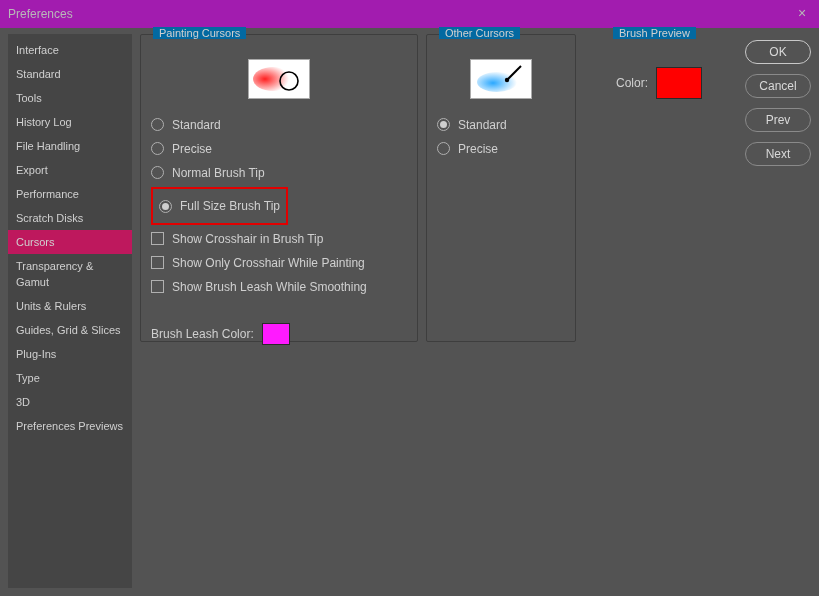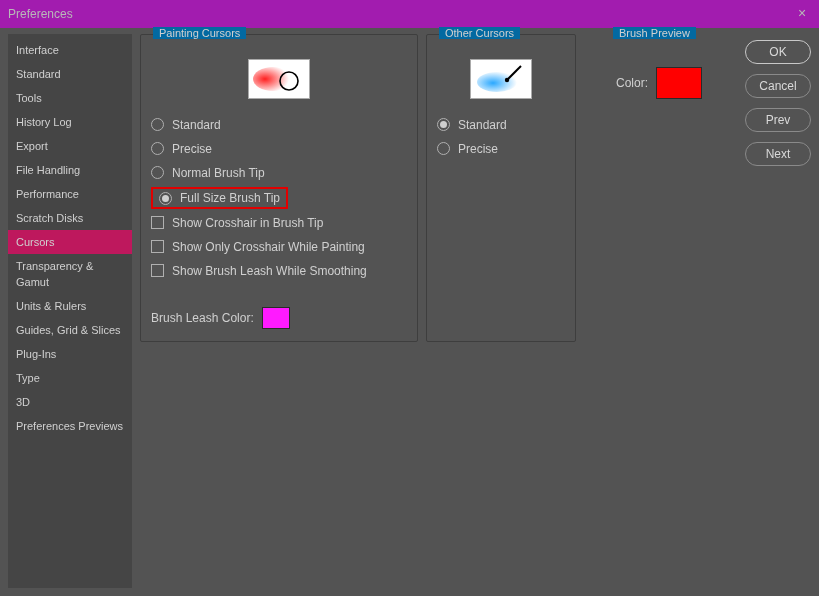--- a/index.html
+++ b/index.html
@@ -120,21 +120,21 @@
     background: #cfcfcf;
   }
   .checkbox {
     width: 13px; height: 13px;
     border: 1.5px solid #b0b0b0;
     background: #535353;
     flex-shrink: 0;
   }
   .highlight-box {
     border: 2.5px solid #e20000;
-    padding: 2px 6px;
+    padding: 10px 6px;
     margin: 2px 0;
     display: inline-flex;
     align-items: center;
     gap: 8px;
   }
   .leash-row {
     display: flex;
     align-items: center;
     gap: 8px;
     margin-top: 24px;
@@ -183,22 +183,22 @@
   <span class="close">×</span>
 </div>
 
 <div class="body">
 
   <div class="sidebar" id="sidebar">
       <div class="sidebar-item">Interface</div>
       <div class="sidebar-item">Standard</div>
       <div class="sidebar-item">Tools</div>
       <div class="sidebar-item">History Log</div>
+      <div class="sidebar-item">File Handling</div>
       <div class="sidebar-item">Export</div>
-      <div class="sidebar-item">File Handling</div>
       <div class="sidebar-item">Performance</div>
       <div class="sidebar-item">Scratch Disks</div>
       <div class="sidebar-item selected">Cursors</div>
       <div class="sidebar-item">Transparency &amp; Gamut</div>
       <div class="sidebar-item">Units &amp; Rulers</div>
       <div class="sidebar-item">Guides, Grid &amp; Slices</div>
       <div class="sidebar-item">Plug-Ins</div>
       <div class="sidebar-item">Type</div>
       <div class="sidebar-item">3D</div>
       <div class="sidebar-item">Preferences Previews</div>

